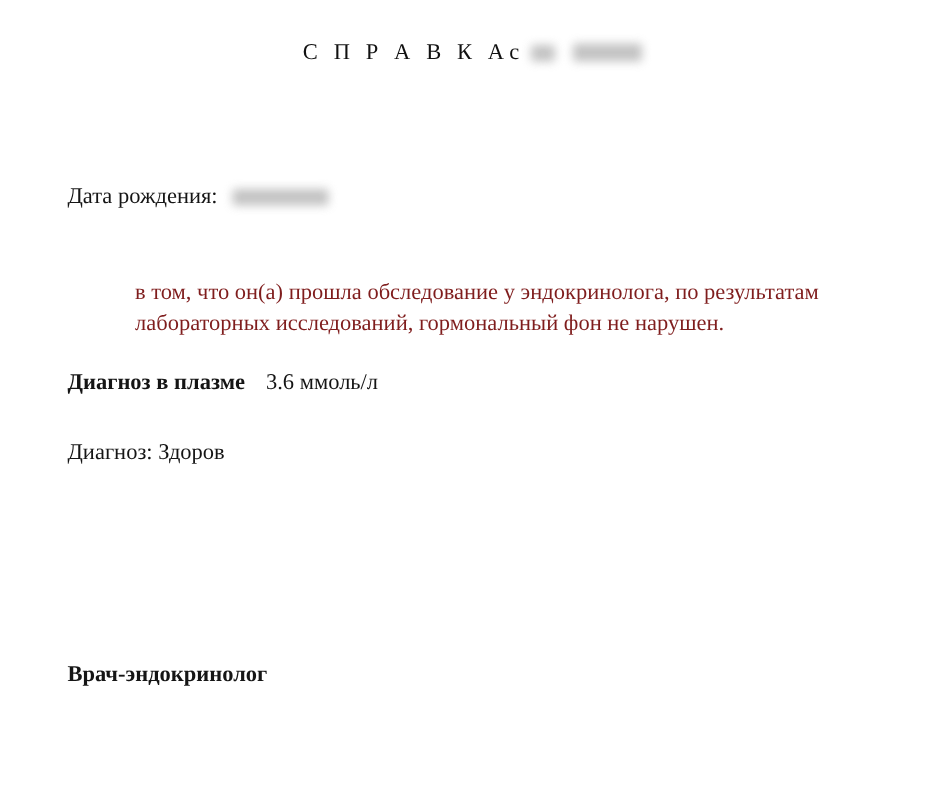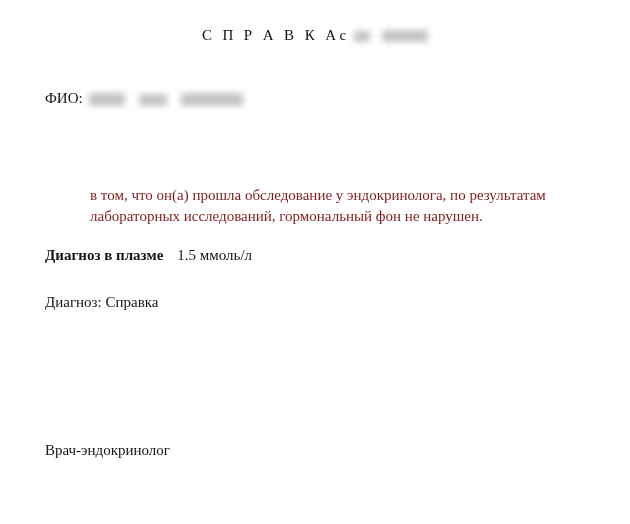--- a/index.html
+++ b/index.html
@@ -83,42 +83,42 @@
   }
 
   .glucose-row { left: 45px; top: 247px; }
   .glucose-label { font-weight: bold; }
   .glucose-value { margin-left: 14px; }
 
   .diag-row { left: 45px; top: 294px; }
   .diag-label { font-weight: normal; }
 
   .purpose-row { left: 45px; top: 373px; }
-  .doctor-row { left: 45px; top: 442px; }
+  .doctor-row { left: 45px; top: 442px; font-weight: bold; }
 </style>
 </head>
 <body>
 
 <div class="page">
 
   <div class="title-row">
     <span class="title-text">С П Р А В К А</span><span class="title-suffix">с</span><span class="redact r-title-a"></span><span class="redact r-title-b"></span>
   </div>
 
-  <div class="line fio-row">
-    <span>ФИО:</span><span class="redact r-fio-a"></span><span class="redact r-fio-b"></span><span class="redact r-fio-c"></span>
+
+  <div class="line dob-row">
+    <span>Дата рождения:</span><span class="redact r-dob"></span>
   </div>
-
 
   <div class="para">в том, что он(а) прошла обследование у эндокринолога, по результатам лабораторных исследований, гормональный фон не нарушен.</div>
 
   <div class="line glucose-row">
-    <span class="glucose-label">Диагноз в плазме</span><span class="glucose-value">1.5 ммоль/л</span>
+    <span class="glucose-label">Диагноз в плазме</span><span class="glucose-value">3.6 ммоль/л</span>
   </div>
 
   <div class="line diag-row">
-    <span class="diag-label">Диагноз</span><span>:</span>&nbsp;<span>Справка</span>
+    <span class="diag-label">Диагноз</span><span>:</span>&nbsp;<span>Здоров</span>
   </div>
 
 
   <div class="line doctor-row">Врач-эндокринолог</div>
 
 </div>
 
 </body></html>

